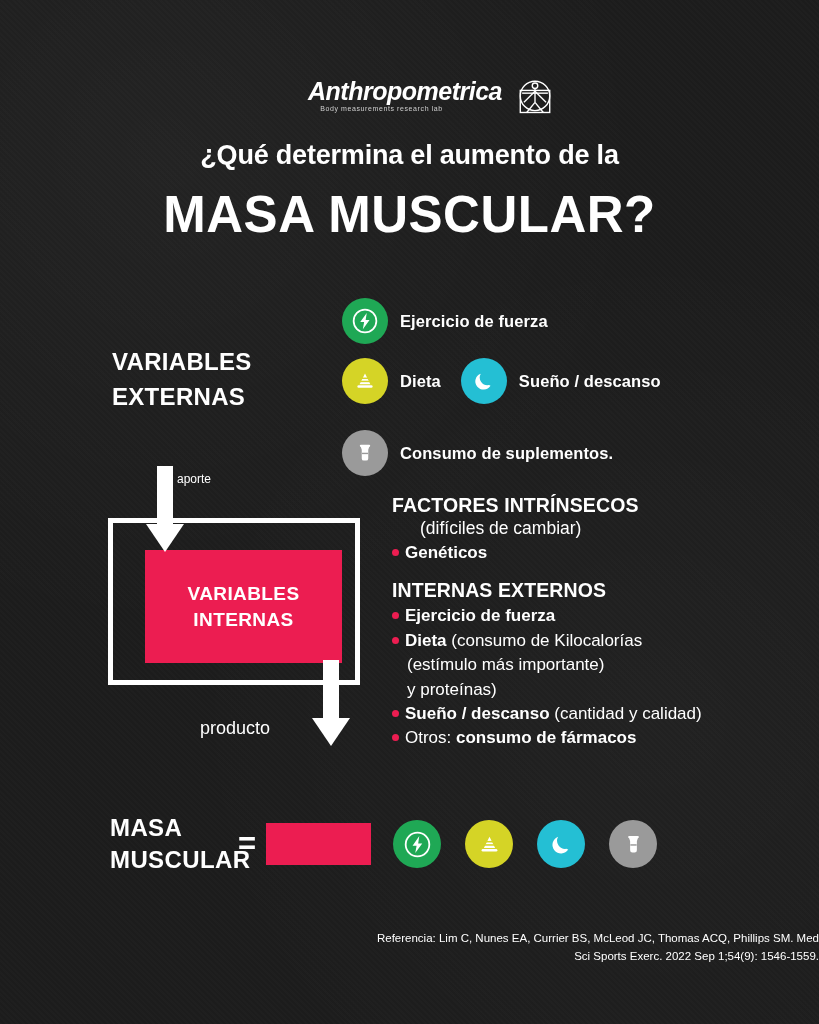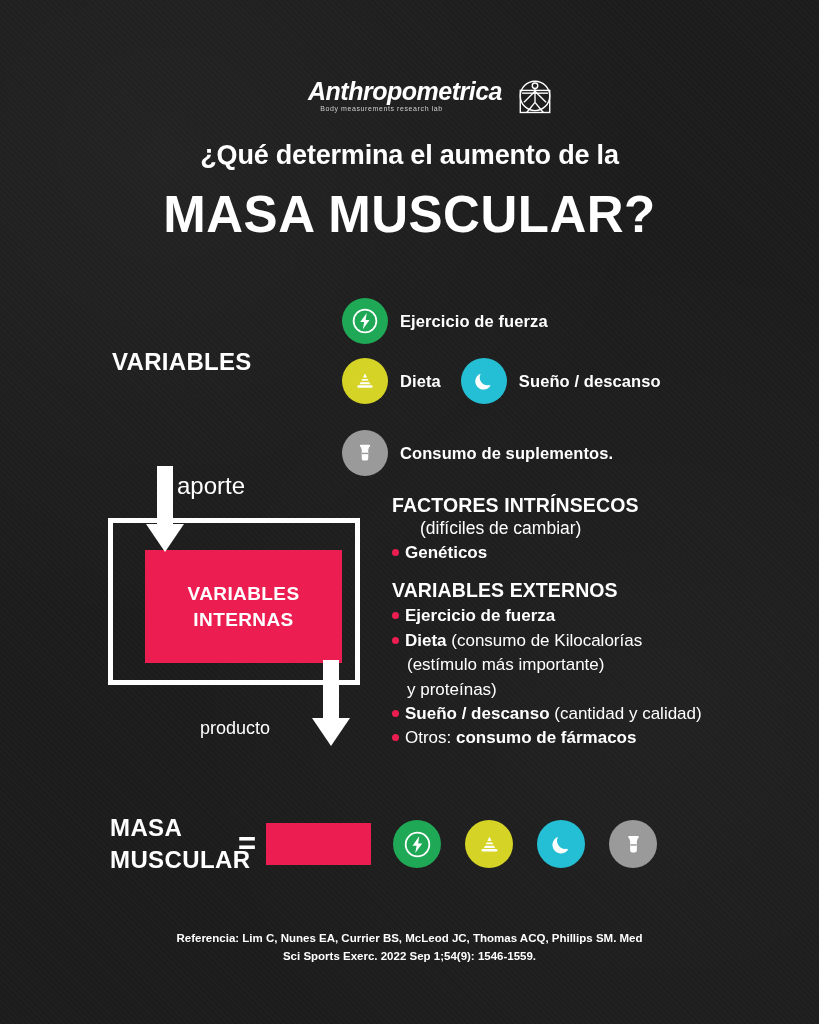--- a/index.html
+++ b/index.html
@@ -182,21 +182,21 @@
     letter-spacing: 0.4px;
     color: #ffffff;
   }
   .arrow-wrap { position: absolute; }
   #arrow-in { left: 42px; top: 6px; }
   #arrow-out { left: 208px; top: 200px; }
   .lbl-aporte {
     position: absolute;
     left: 77px;
     top: 12px;
-    font-size: 24px;
+    font-size: 12px;
     color: #ffffff;
   }
   .lbl-producto {
     position: absolute;
     left: 100px;
     top: 258px;
     font-size: 18px;
     color: #ffffff;
   }
 
@@ -264,23 +264,23 @@
     height: 42px;
     background: #ec1d51;
   }
   #eq-icons { display: flex; gap: 24px; margin-left: 12px; }
 
   
   #reference {
     position: absolute;
     left: 0; right: 0;
     top: 930px;
-    text-align: center;
+    text-align: right;
     font-size: 11.5px;
-    font-weight: 700;
+    font-weight: 400;
     line-height: 1.55;
     color: #ffffff;
   }
 </style>
 </head>
 <body>
 
 <div id="page">
 
 
@@ -304,20 +304,21 @@
     </div>
   </div>
 
   <div id="title-block" class="layer">
     <div id="title-line1">¿Qué determina el aumento de la</div>
     <div id="title-line2">MASA MUSCULAR?</div>
   </div>
 
   <div id="ext-heading" class="layer">
     <div>VARIABLES</div>
+    <div>EXTERNAS</div>
   </div>
 
   <div id="top-icons" class="layer">
 
     <div class="ti-row">
       <div class="icon-badge" style="width:46px;height:46px;background:#1fa855;">
         <svg width="26" height="26" viewBox="0 0 24 24" aria-hidden="true">
           <circle cx="12" cy="12" r="10.5" fill="none" stroke="#ffffff" stroke-width="1.6"></circle>
           <polygon points="13.6,4.5 7.6,13 11.2,13 10,19.5 16.2,11 12.6,11" fill="#ffffff"></polygon>
         </svg>
@@ -383,21 +384,21 @@
 
   <div id="factors" class="layer">
     <div class="fh">FACTORES INTRÍNSECOS</div>
     <div class="fsub">(difíciles de cambiar)</div>
     <div class="fitem">
       <span class="dot"></span><span class="b">Genéticos</span>
     </div>
 
     <div class="gap"></div>
 
-    <div class="fh">VARIABLES EXTERNOS</div>
+    <div class="fh">INTERNAS EXTERNOS</div>
 
     <div class="fitem">
       <span class="dot"></span><span class="b">Ejercicio de fuerza</span>
     </div>
     <div class="fitem">
       <span class="dot"></span><span class="b">Dieta</span><span> (consumo de Kilocalorías</span>
     </div>
 
     <div class="fitem indent">(estímulo más importante)</div>
     <div class="fitem indent">y proteínas)</div>

